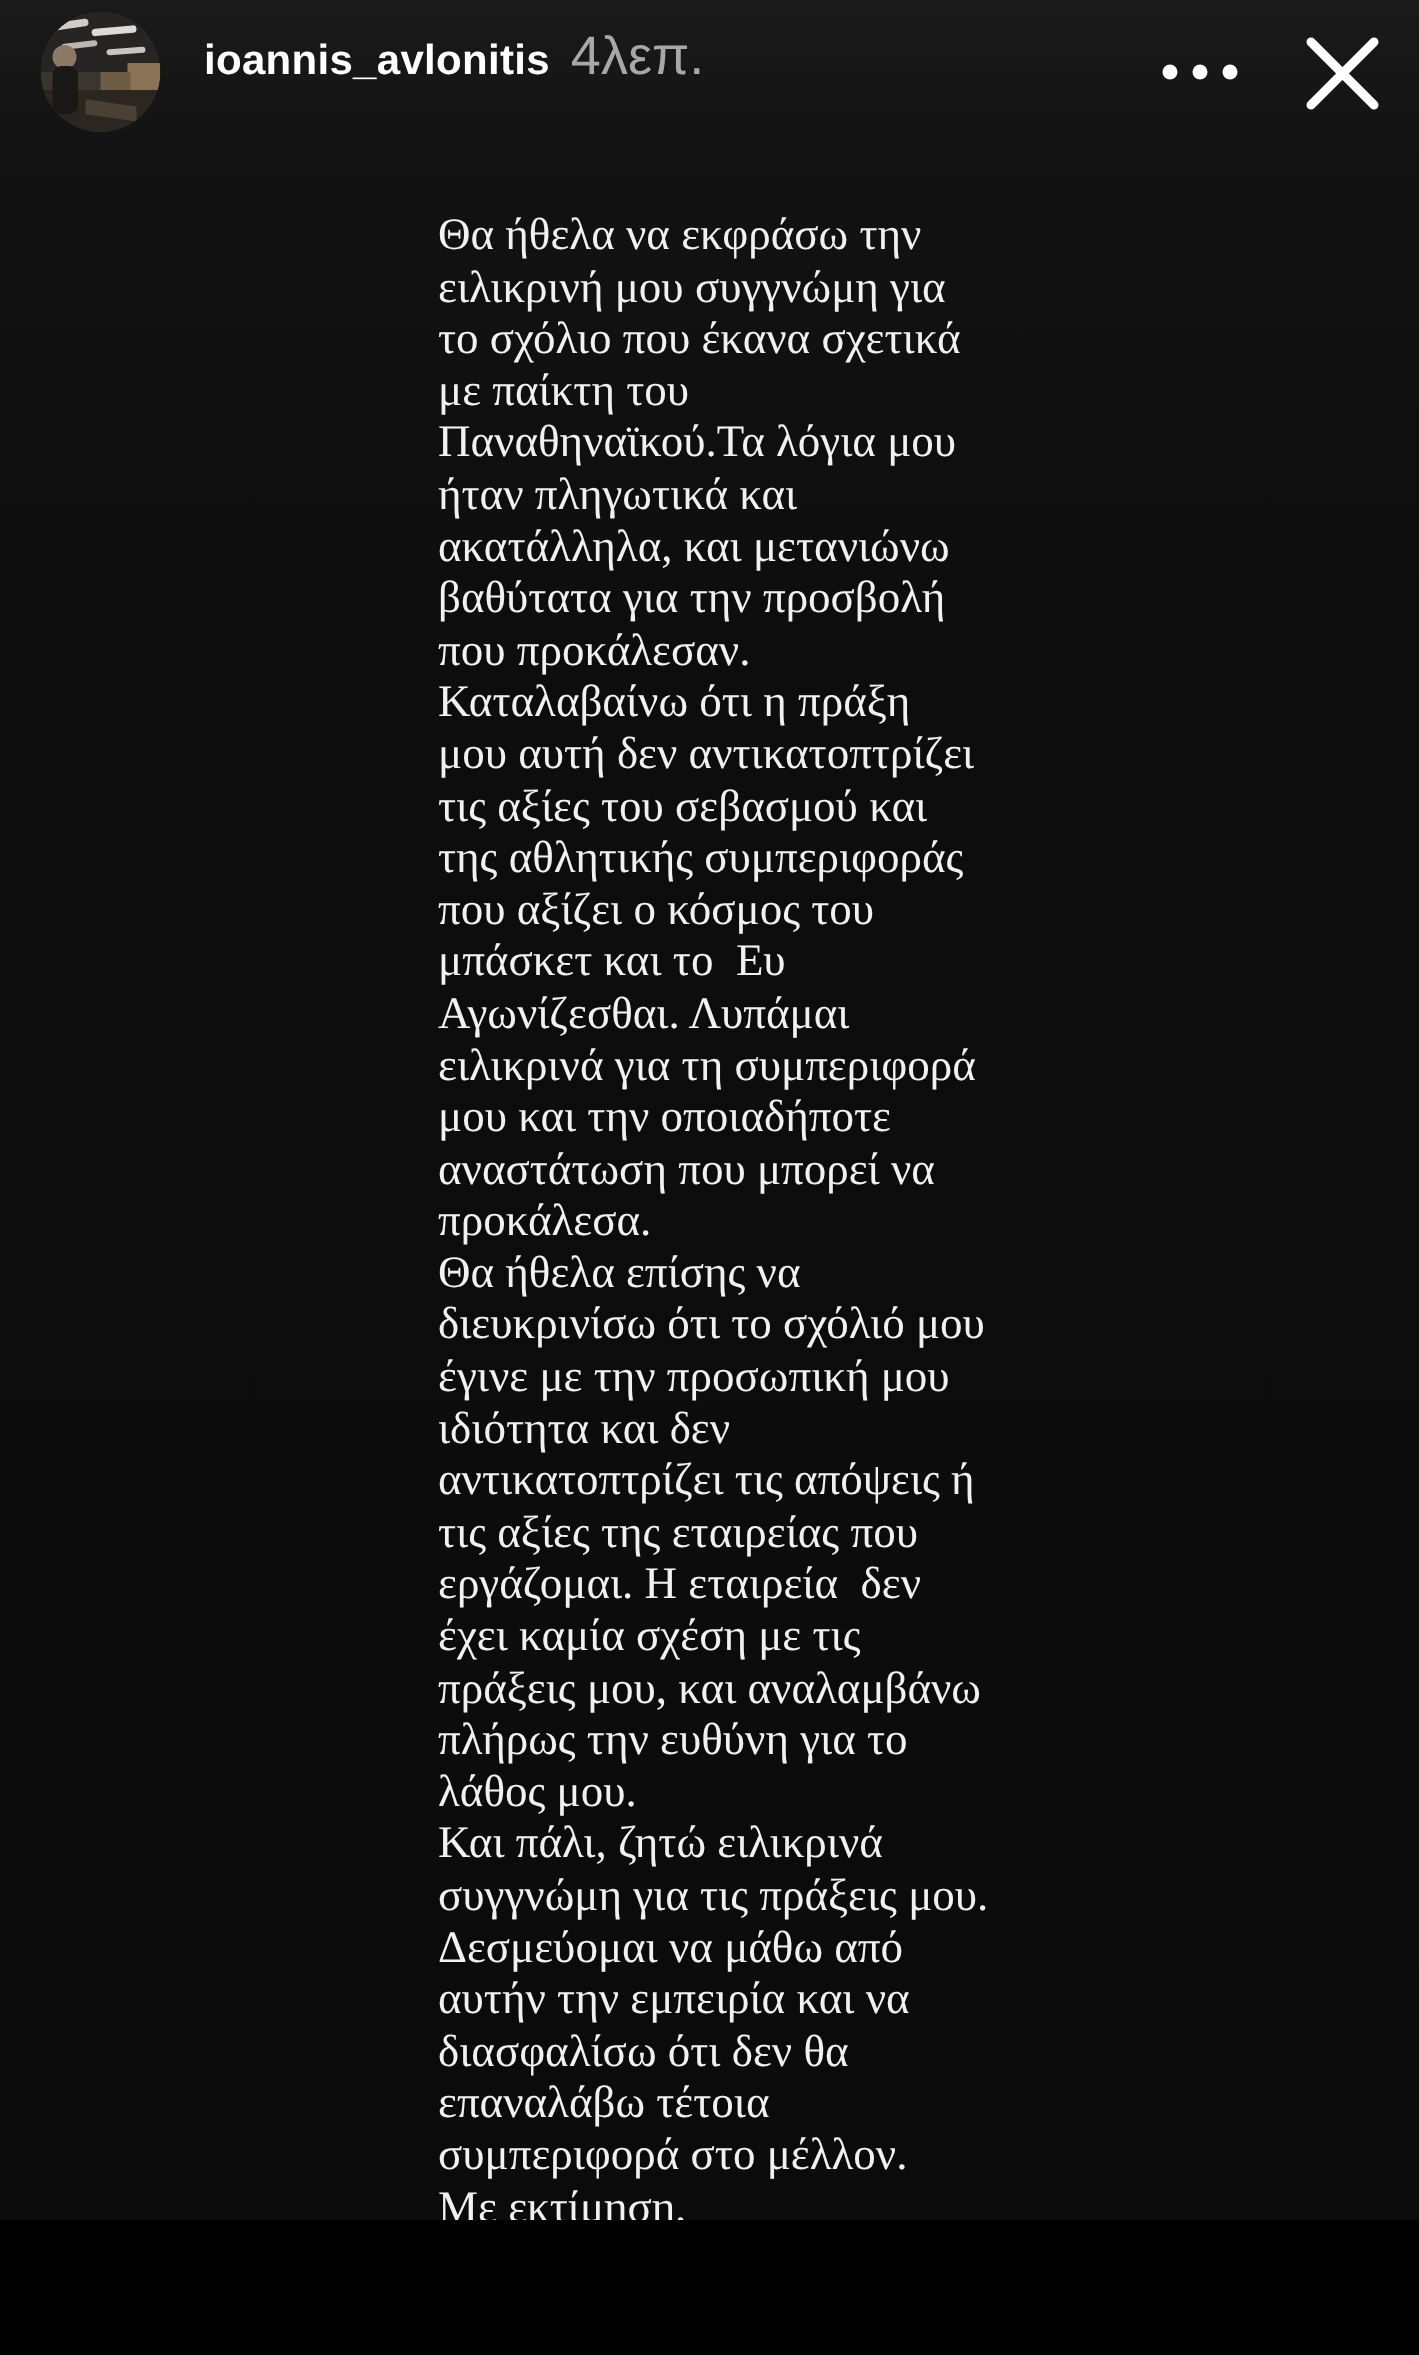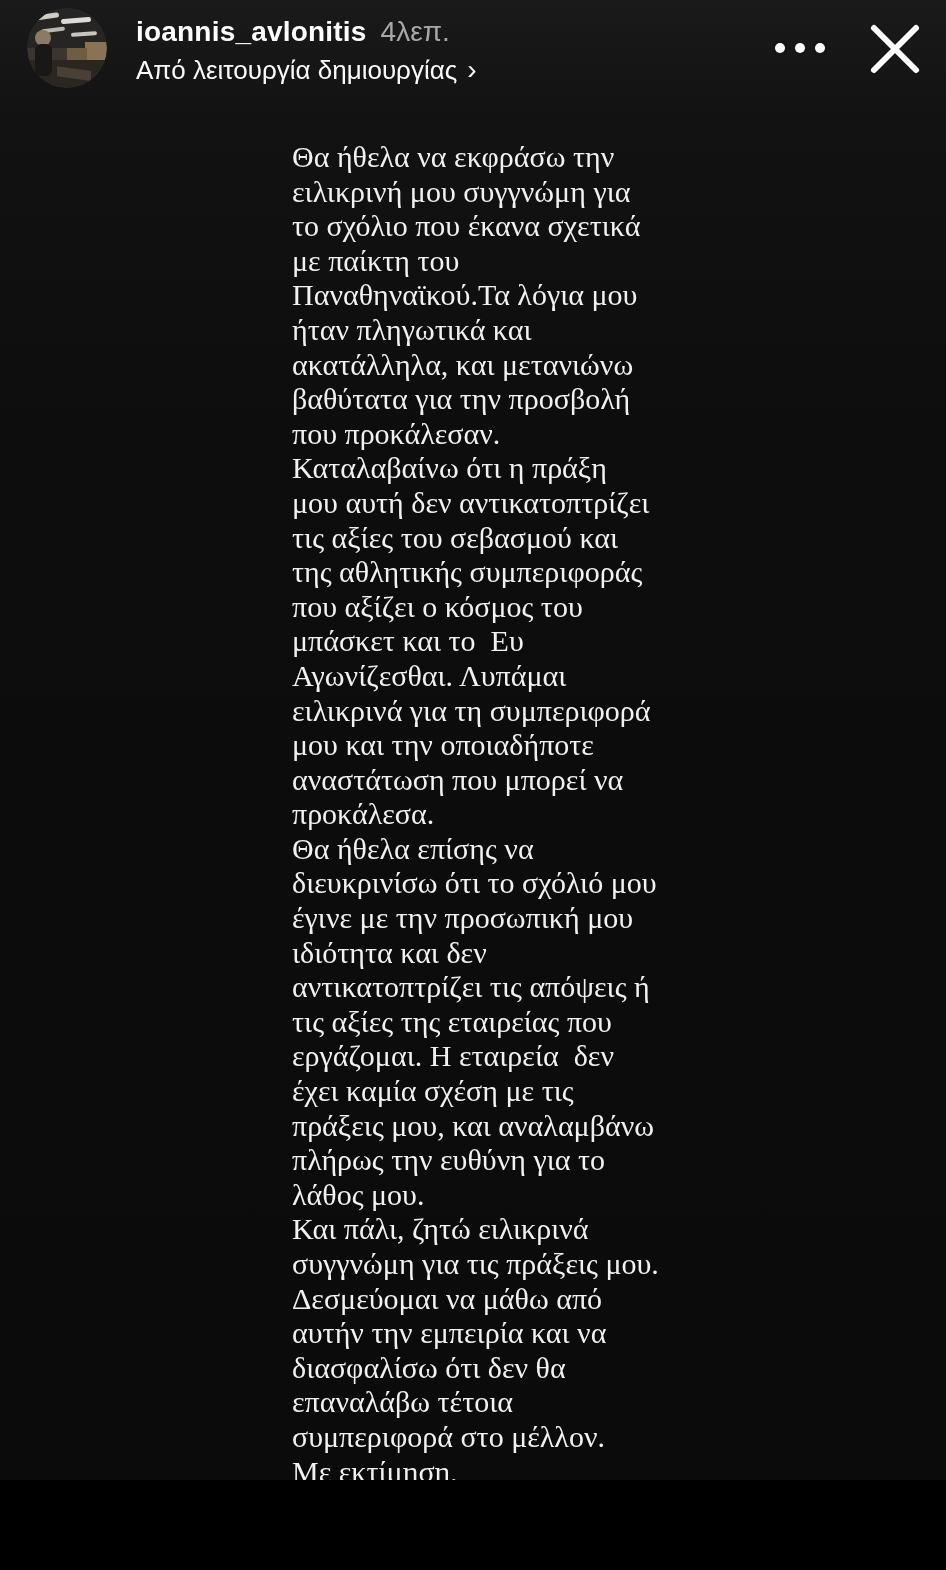--- a/index.html
+++ b/index.html
@@ -43,21 +43,21 @@
   }
   .username {
     color: #ffffff;
     font-weight: bold;
     font-size: 28px;
     letter-spacing: 0.2px;
     cursor: pointer;
   }
   .timestamp {
     color: #a8a8a8;
-    font-size: 28px;
+    font-size: 36px;
   }
   .header-row2 {
     margin-top: 7px;
     display: flex;
     align-items: center;
     gap: 10px;
     color: #fafafa;
     font-size: 26px;
     cursor: pointer;
   }
@@ -132,24 +132,20 @@
           <ellipse cx="16" cy="30" rx="8" ry="8" fill="#8c7a66"></ellipse>
           <rect x="8" y="36" width="17" height="32" rx="6" fill="#191816"></rect>
         </g>
       </svg>
     </div>
 
     <div class="header-meta">
       <div class="header-row1">
         <span class="username">ioannis_avlonitis</span>
         <span class="timestamp">4λεπ.</span>
-      </div>
-      <div class="header-row2">
-        <span>Από λειτουργία δημιουργίας</span>
-        <span class="chevron">›</span>
       </div>
     </div>
 
     <div class="more-button">
       <span class="dot"></span>
       <span class="dot"></span>
       <span class="dot"></span>
     </div>
 
     <svg class="close-button" viewBox="0 0 58 58">

